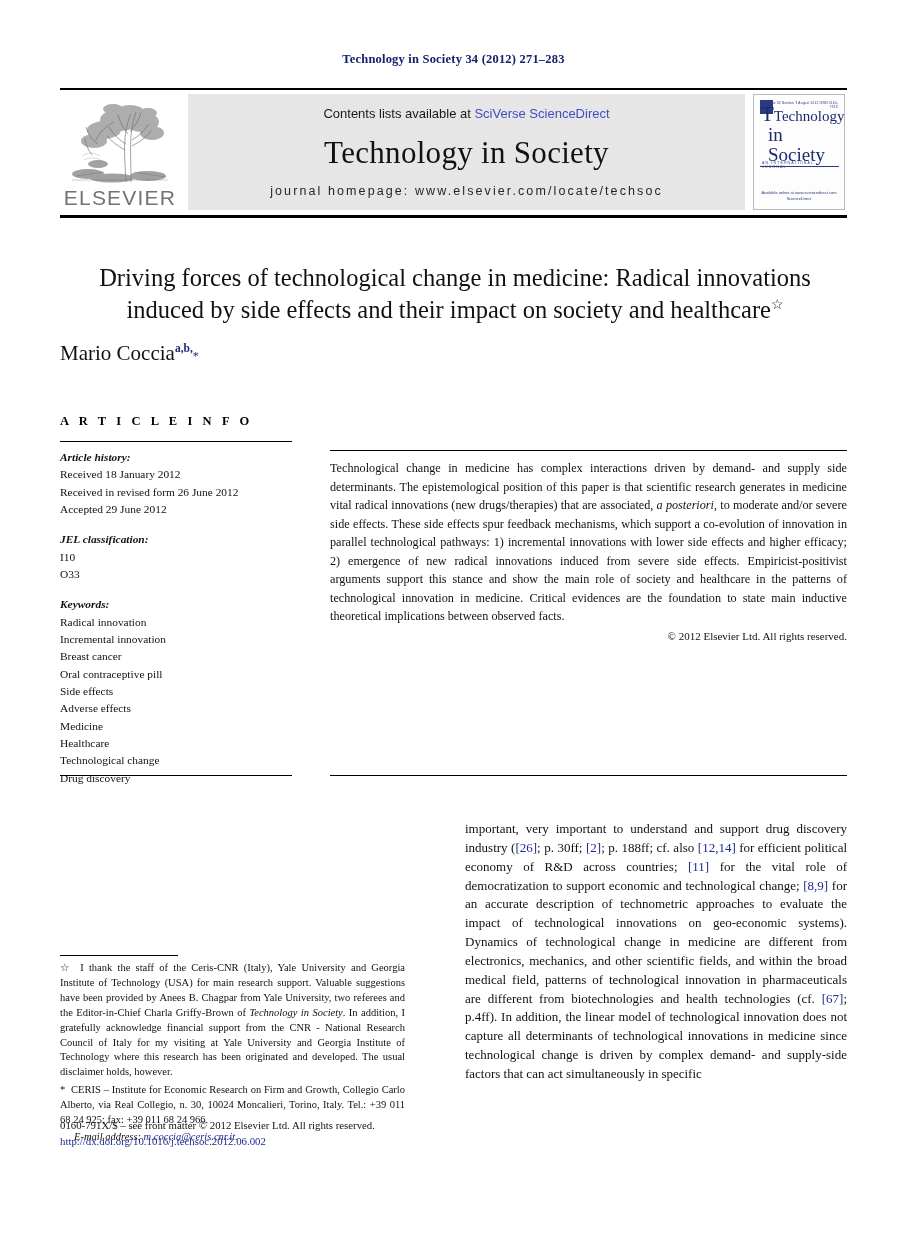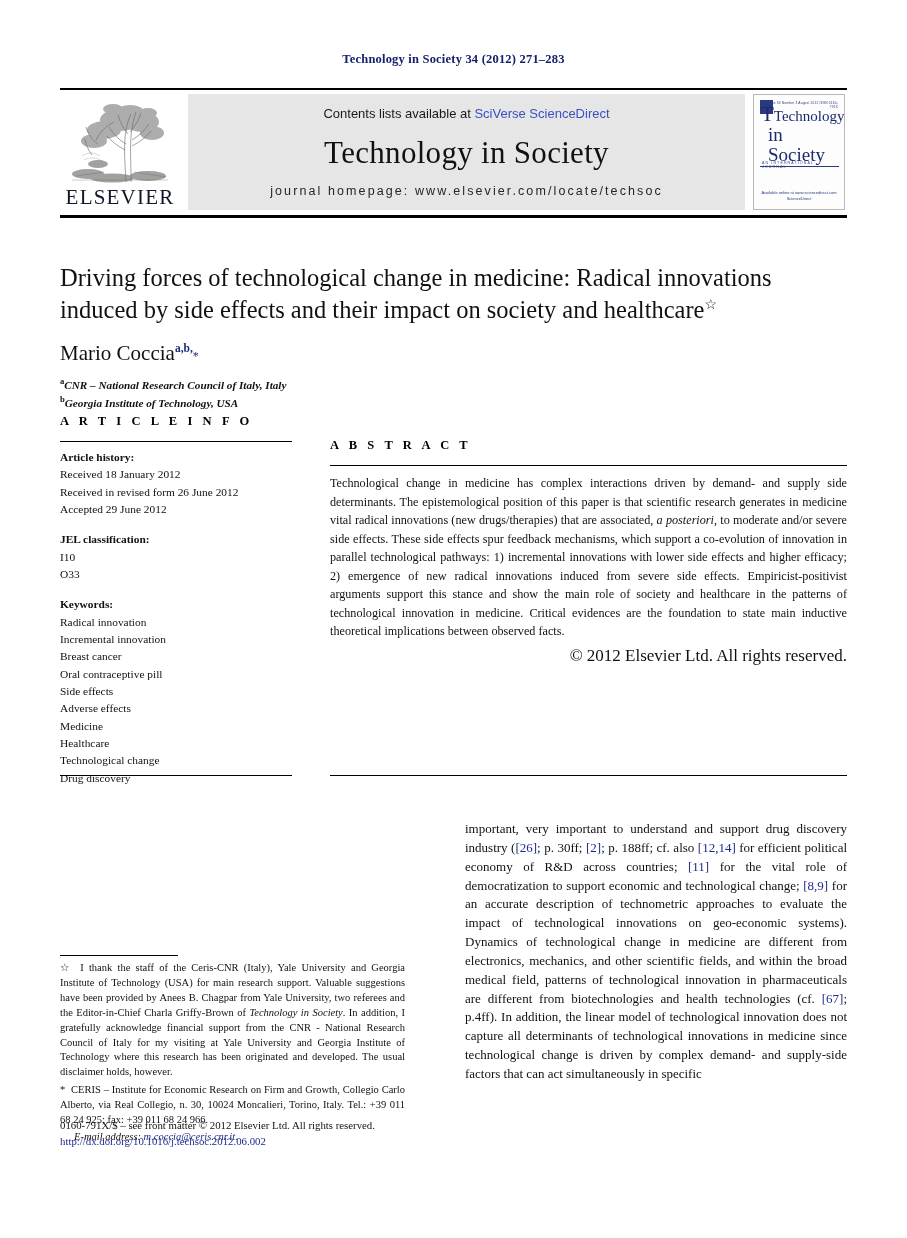--- a/index.html
+++ b/index.html
@@ -59,24 +59,24 @@
     flex: 0 0 120px;
     display: flex;
     flex-direction: column;
     align-items: center;
     justify-content: center;
     padding: 4px 0 2px 0;
     box-sizing: border-box;
   }
   .tree-svg { display:block; }
   .elsevier-word {
-    font-family: Liberation Serif, serif;
+    font-family: Liberation Sans, sans-serif;
     font-size: 21px;
     letter-spacing: 1.2px;
-    color: #0f172a;
+    color: #737373;
     line-height: 1;
     margin-top: 1px;
     font-weight: normal;
   }
   .journal-band {
     flex: 1 1 auto;
     background: #e6e6e6;
     display: flex;
     flex-direction: column;
     justify-content: space-between;
@@ -157,20 +157,21 @@
   
   .title {
     position: absolute;
     left: 60px;
     top: 262px;
     width: 790px;
     font-family: "Liberation Serif", serif;
     font-size: 24.5px;
     line-height: 1.32;
     color: #111;
+    text-align: center;
   }
   .title .star { font-size: 14px; vertical-align: super; }
   .author {
     position: absolute;
     left: 60px;
     top: 341px;
     font-family: "Liberation Serif", serif;
     font-size: 21px;
     color: #111;
   }
@@ -218,38 +219,39 @@
     margin-top: 12px;
   }
   .info-body {
     font-family: "Liberation Serif", serif;
     font-size: 11.4px;
     line-height: 1.52;
     padding-top: 7px;
     color:#111;
   }
   .info-body .lbl {
+    font-style: italic;
     font-weight: bold;
   }
   .info-block { margin-bottom: 13px; }
   .info-block:last-child { margin-bottom: 0; }
   .info-body .ln { display: block; }
   .abs-body {
     font-family: "Liberation Serif", serif;
     font-size: 12.2px;
     line-height: 1.52;
     text-align: justify;
     padding-top: 8px;
     color:#111;
   }
   .abs-body i { }
   .copyright {
     text-align: right;
     margin-top: 2px;
-    font-size: 17px;
+    font-size: 11px;
   }
   .info-rule-bottom {
     position: absolute;
     left: 60px;
     width: 232px;
     border-top: 1.4px solid #000;
   }
   .abs-rule-bottom {
     position: absolute;
     left: 330px;
@@ -415,24 +417,20 @@
   </div>
 
   <div class="title">
     <span>Driving forces of technological change in medicine: Radical innovations induced by side effects and their impact on society and healthcare</span><span class="star">☆</span>
   </div>
 
   <div class="author">
     <span>Mario Coccia</span><span class="sup">a,b,</span><span class="sup-star">*</span>
   </div>
 
-  <div class="affils">
-    <div><sup>a</sup><span>CNR – National Research Council of Italy, Italy</span></div>
-    <div><sup>b</sup><span>Georgia Institute of Technology, USA</span></div>
-  </div>
 
   <div class="info-col">
     <div class="section-head">A R T I C L E   I N F O</div>
     <div class="rule-head"></div>
     <div class="info-body">
 
       <div class="info-block">
         <span class="ln lbl">Article history:</span>
         <span class="ln">Received 18 January 2012</span>
         <span class="ln">Received in revised form 26 June 2012</span>
@@ -456,21 +454,20 @@
         <span class="ln">Medicine</span>
         <span class="ln">Healthcare</span>
         <span class="ln">Technological change</span>
         <span class="ln">Drug discovery</span>
       </div>
 
     </div>
   </div>
 
   <div class="abs-col">
-    <div class="section-head">A B S T R A C T</div>
     <div class="rule-head"></div>
     <div class="abs-body">
       <span>Technological change in medicine has complex interactions driven by demand- and supply side determinants. The epistemological position of this paper is that scientific research generates in medicine vital radical innovations (new drugs/therapies) that are associated, </span><i>a posteriori</i><span>, to moderate and/or severe side effects. These side effects spur feedback mechanisms, which support a co-evolution of innovation in parallel technological pathways: 1) incremental innovations with lower side effects and higher efficacy; 2) emergence of new radical innovations induced from severe side effects. Empiricist-positivist arguments support this stance and show the main role of society and healthcare in the patterns of technological innovation in medicine. Critical evidences are the foundation to state main inductive theoretical implications between observed facts.</span>
       <div class="copyright">© 2012 Elsevier Ltd. All rights reserved.</div>
     </div>
   </div>
 
   <div class="info-rule-bottom" style="top:775px;"></div>
   <div class="abs-rule-bottom" style="top:775px;"></div>
 

